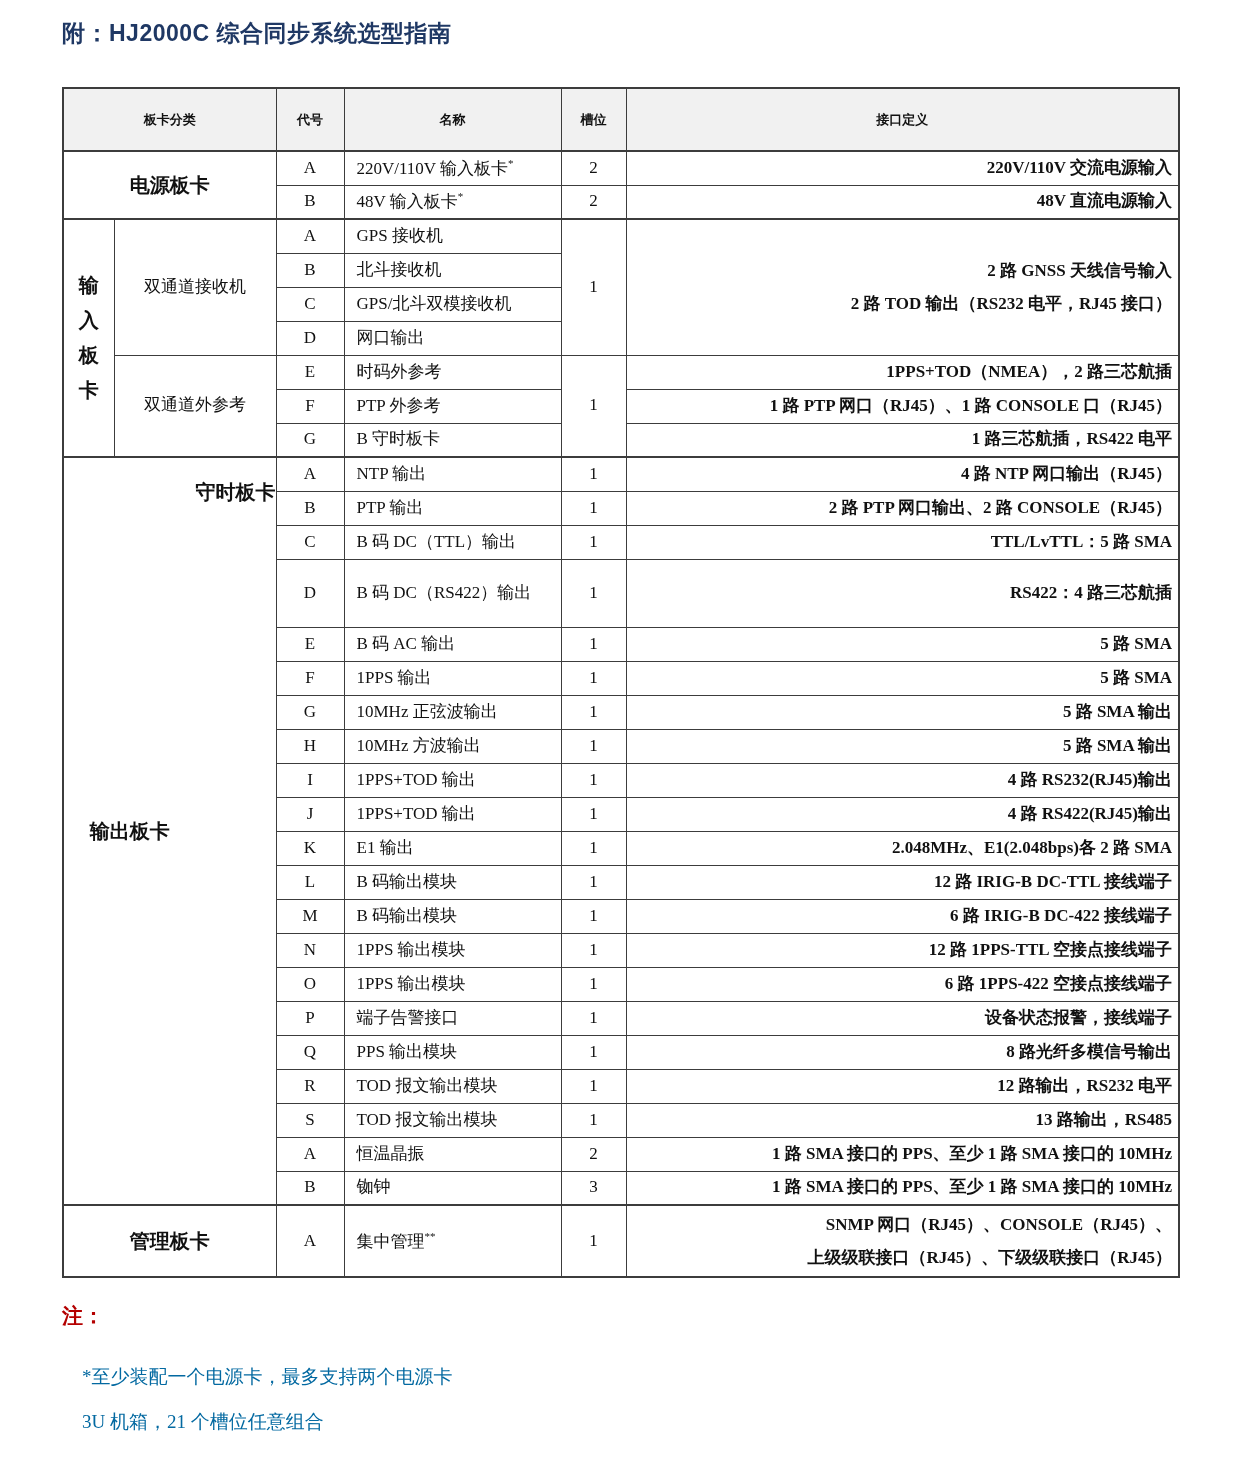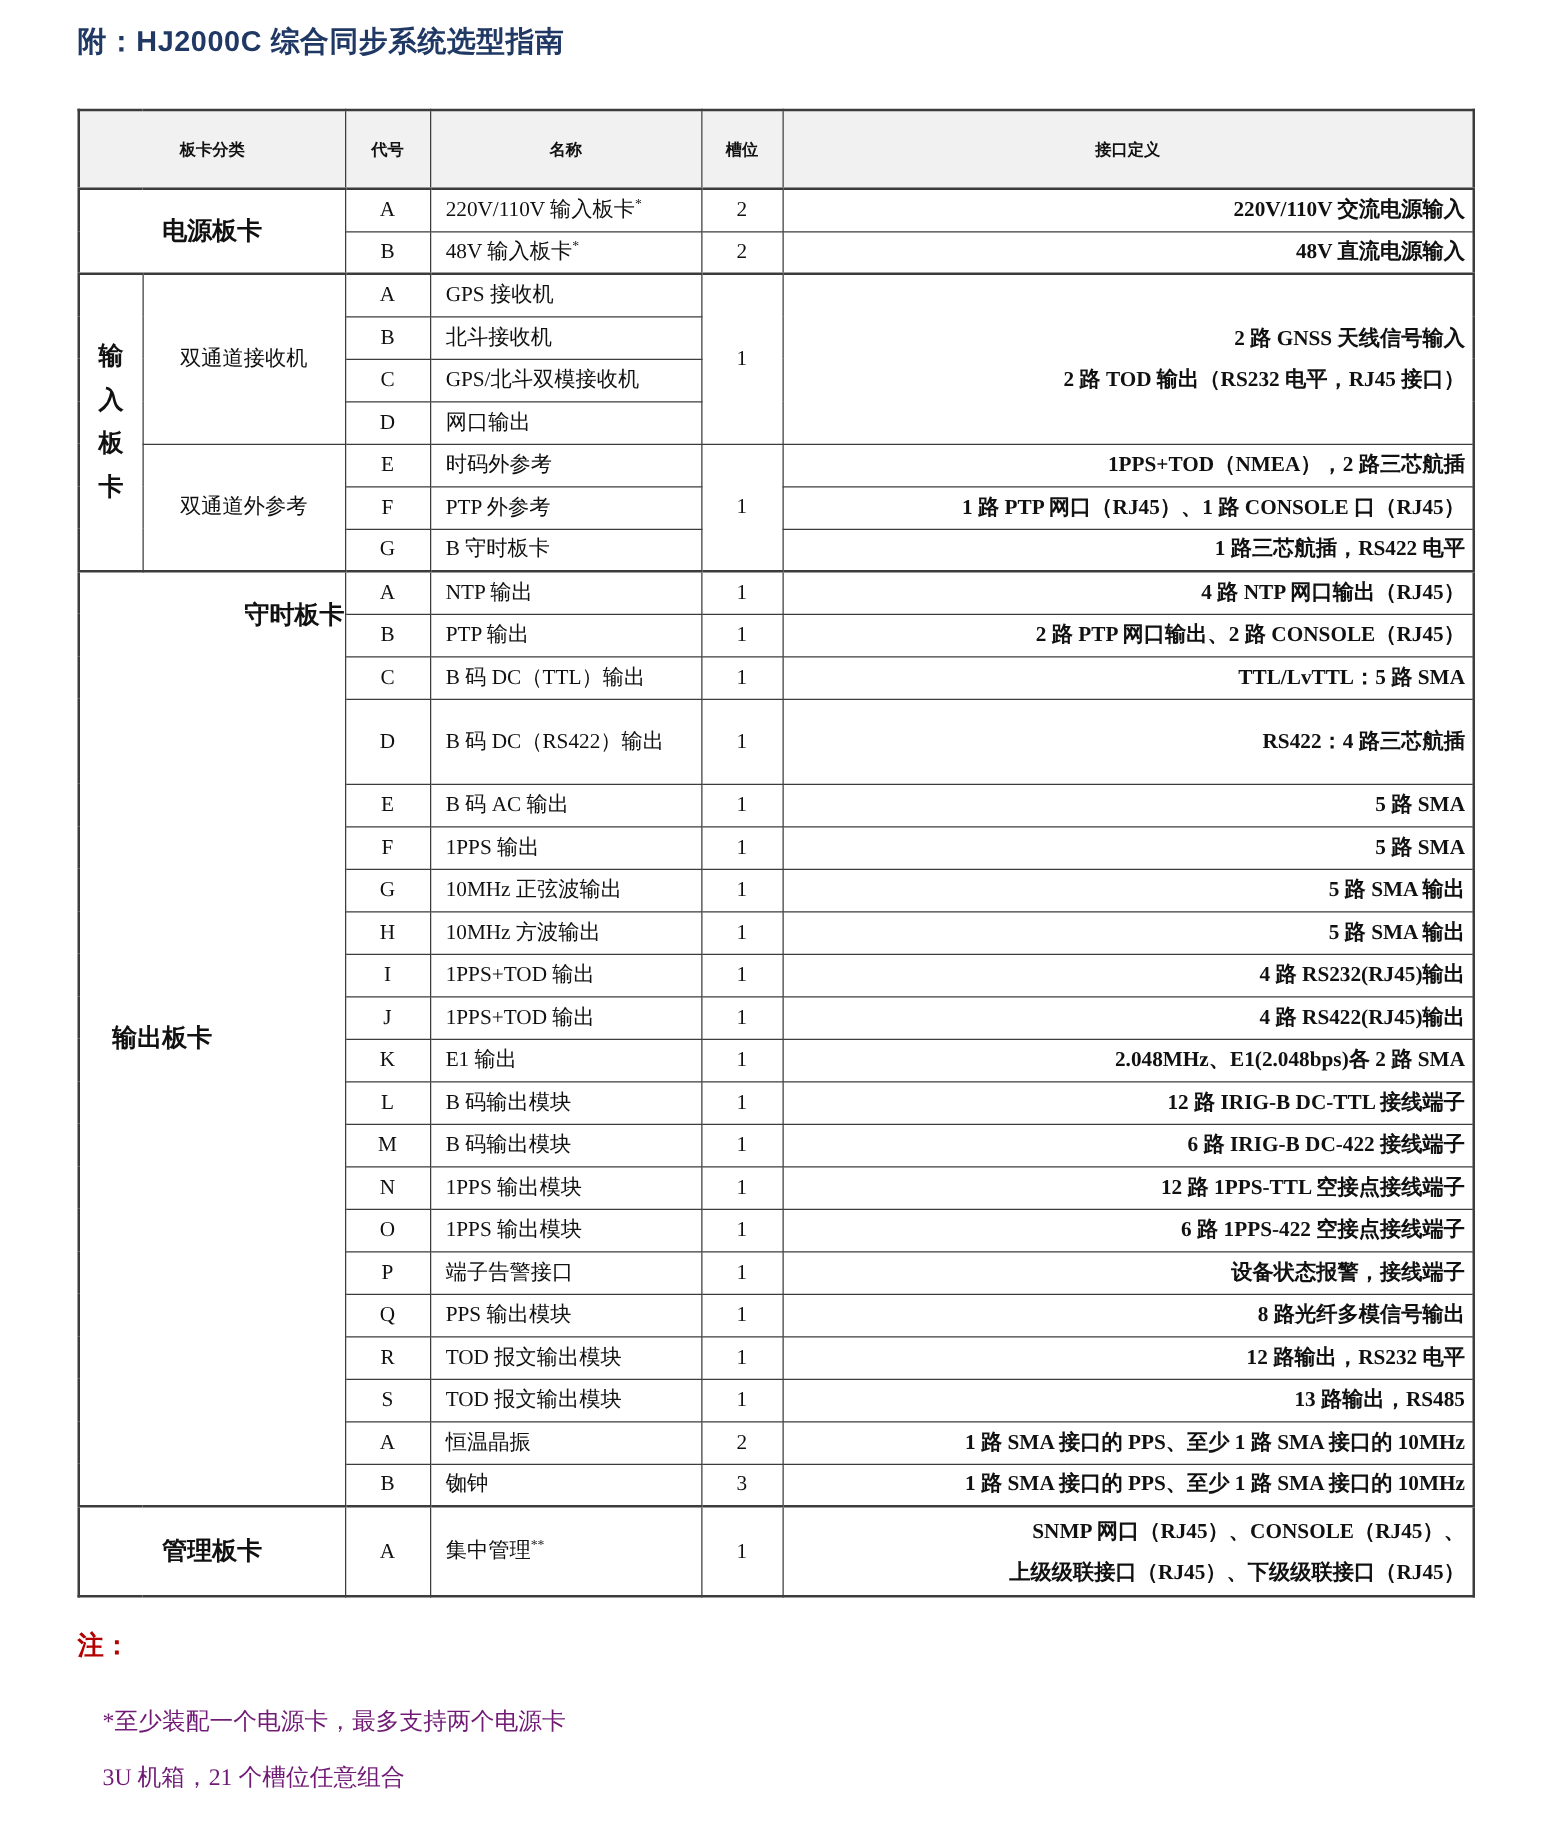--- a/index.html
+++ b/index.html
@@ -107,21 +107,21 @@
   .notes-label {
     font-family: "Liberation Sans", "DejaVu Sans", sans-serif;
     font-weight: bold;
     font-size: 21px;
     color: #b40000;
   }
   .note-line {
     margin-left: 20px;
     margin-top: 19px;
     font-size: 19px;
-    color: #701a75;
+    color: #0369a1;
   }
   .note-line.first { margin-top: 34px; }
 </style>
 </head>
 <body>
 
 <div class="page">
 
   <h1 class="doc-title">附：HJ2000C 综合同步系统选型指南</h1>
 

